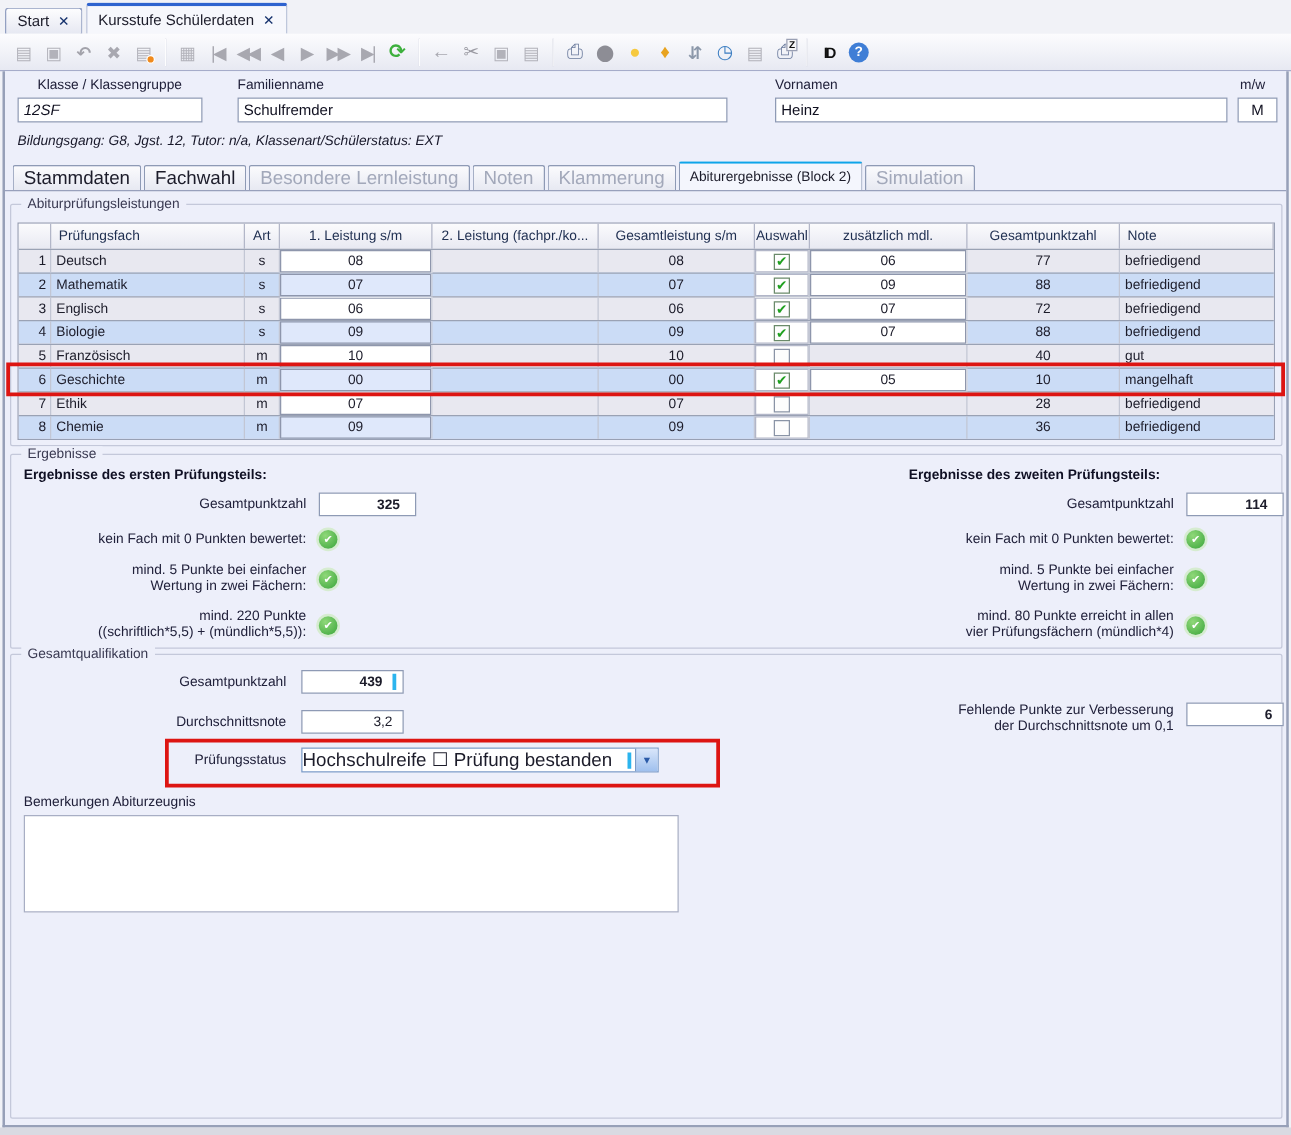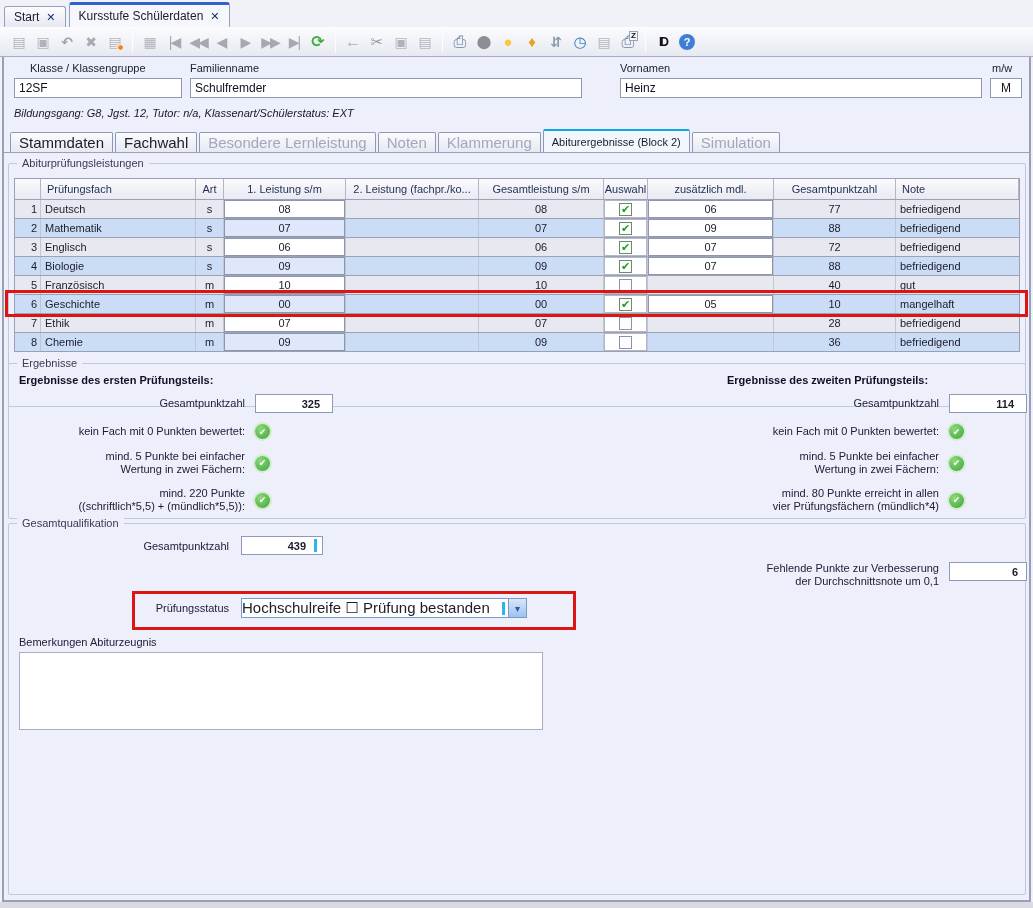--- a/index.html
+++ b/index.html
@@ -213,42 +213,42 @@
       </span>
       <span class="ticon">
         <span class="circ" style="background: rgb(63, 126, 214); color: rgb(255, 255, 255); font-size: 11px; font-weight: bold;">?</span>
       </span>
     </span>
   </div>
 
 <div class="panel">
 
   <div class="flabel" style="left:10px; top:5px;margin-left:16px;">Klasse / Klassengruppe</div>
-  <input class="tfield" style="left: 10px; top: 21px; width: 168px;" value="12SF">
+  <input class="tfield" style="left: 10px; top: 21px; width: 148px; font-style: italic;" value="12SF">
   <div class="flabel" style="left:186px; top:5px;">Familienname</div>
   <input class="tfield" style="left: 186px; top: 21px; width: 392px;" value="Schulfremder">
   <div class="flabel" style="left:616px; top:5px;">Vornamen</div>
   <input class="tfield" style="left: 616px; top: 21px; width: 362px;" value="Heinz">
   <div class="flabel" style="left:988px; top:5px;">m/w</div>
   <input class="tfield" style="left: 986px; top: 21px; width: 32px; text-align: center;" value="M">
 
   <div class="infoline" style="left:10px; top:50px;">Bildungsgang: G8, Jgst. 12, Tutor: n/a, Klassenart/Schülerstatus: EXT</div>
 
   <div class="stabs" id="stabs">
       <span class="stab ">Stammdaten</span>
       <span class="stab ">Fachwahl</span>
       <span class="stab disabled">Besondere Lernleistung</span>
       <span class="stab disabled">Noten</span>
       <span class="stab disabled">Klammerung</span>
       <span class="stab active">Abiturergebnisse (Block 2)</span>
       <span class="stab disabled">Simulation</span>
     </div>
   <div class="tabline"></div>
 
-  <div class="fset" style="left:4px; top:106px; width:1018px; height:244px;">
+  <div class="fset" style="left:4px; top:106px; width:1018px; height:194px;">
     <span class="legend">Abiturprüfungsleistungen</span>
     <div class="xtable" id="examtable">
         <div class="trow thead">
           <span class="tcell c0"></span>
           <span class="tcell c1 left">Prüfungsfach</span>
           <span class="tcell c2">Art</span>
           <span class="tcell c3">1. Leistung s/m</span>
           <span class="tcell c4">2. Leistung (fachpr./ko...</span>
           <span class="tcell c5">Gesamtleistung s/m</span>
           <span class="tcell c6">Auswahl</span>
@@ -443,20 +443,24 @@
     <span class="legend">Gesamtqualifikation</span>
 
     <div class="qual-row" style="top:12px;">
       <span class="qual-label">Gesamtpunktzahl</span>
       <span class="numbox bold" style="width:82px; padding-right:16px;">
         <span>439</span>
         <span class="caret" style="right:5px; top:2px;"></span>
       </span>
     </div>
 
+    <div class="qual-row" style="top:44px;">
+      <span class="qual-label">Durchschnittsnote</span>
+      <span class="numbox" style="width:82px; padding-right:8px;">3,2</span>
+    </div>
 
     <div class="qual-row" style="top:74px; width:560px;">
       <span class="qual-label">Prüfungsstatus</span>
       <span class="combo">
         <span class="ctext">Hochschulreife ☐ Prüfung bestanden</span>
         <span class="caret" style="right:21px; top:3px;"></span>
         <span class="cbtn">
             <span>▾</span>
           </span>
       </span>

